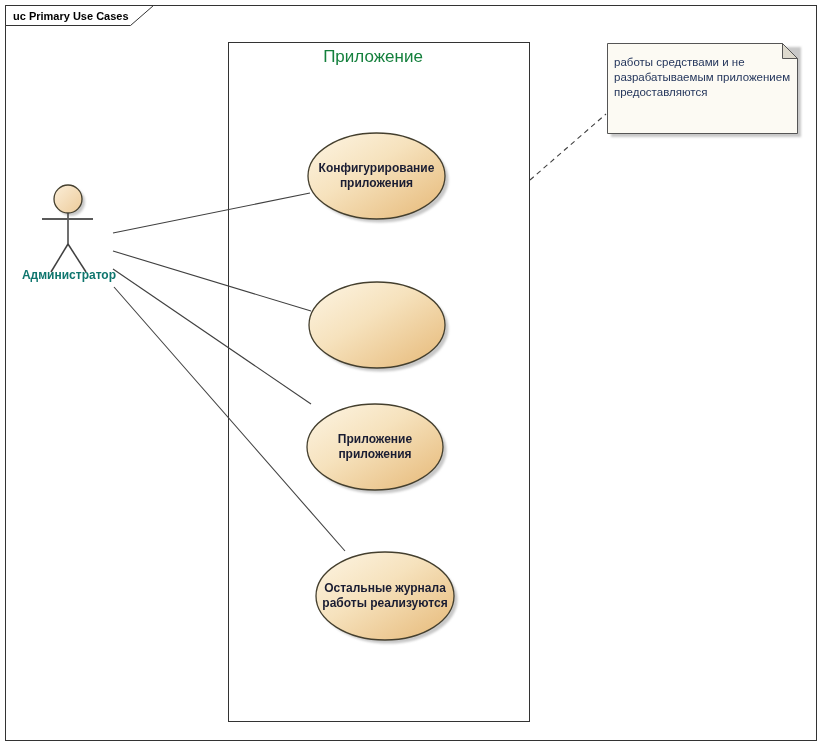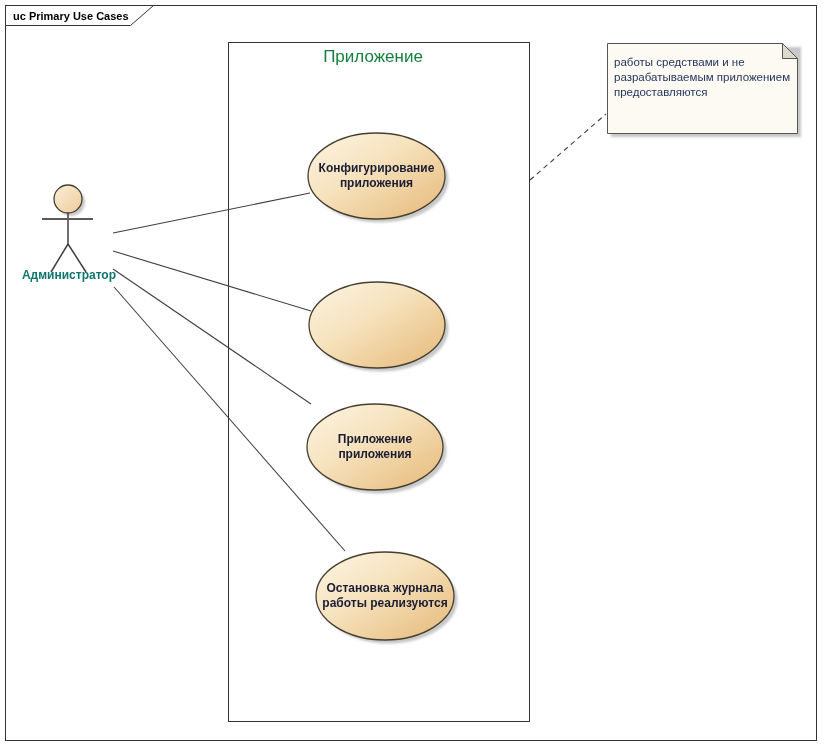--- a/index.html
+++ b/index.html
@@ -114,21 +114,21 @@
     <span>приложения</span>
   </div>
 
 
   <div class="txt uc-label uc3">
     <span>Приложение</span>
     <span>приложения</span>
   </div>
 
   <div class="txt uc-label uc4">
-    <span>Остановка журнала</span>
+    <span>Остальные журнала</span>
     <span>работы реализуются</span>
   </div>
 
   <div class="txt actor-label">Администратор</div>
 
   <div class="txt note-text">
     <div>работы средствами и не</div>
     <div>разрабатываемым приложением</div>
     <div>предоставляются</div>
   </div>

